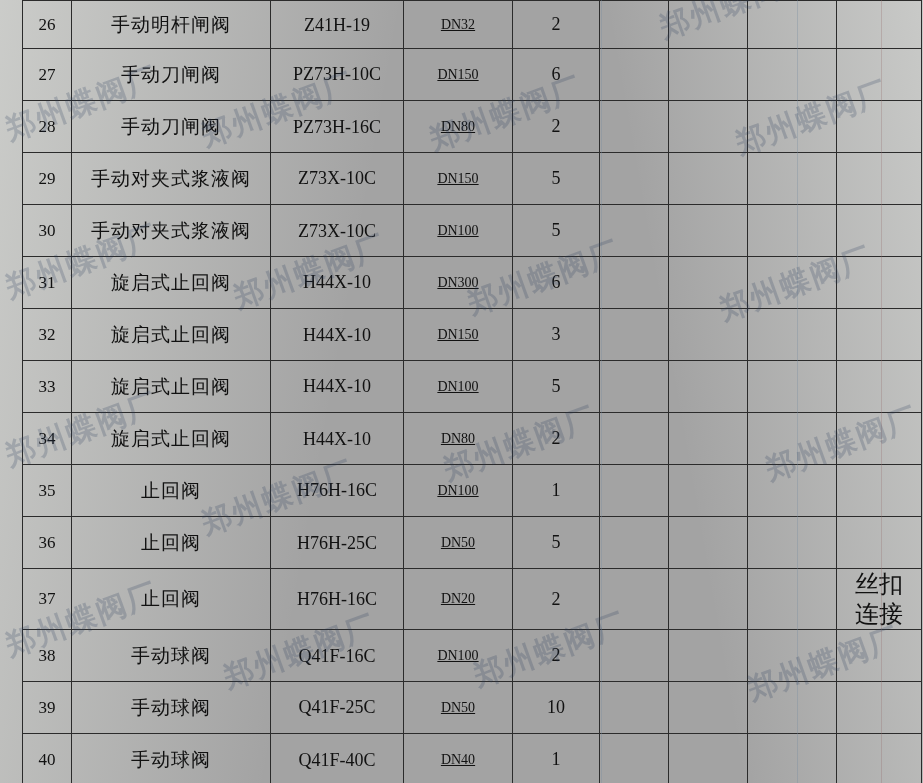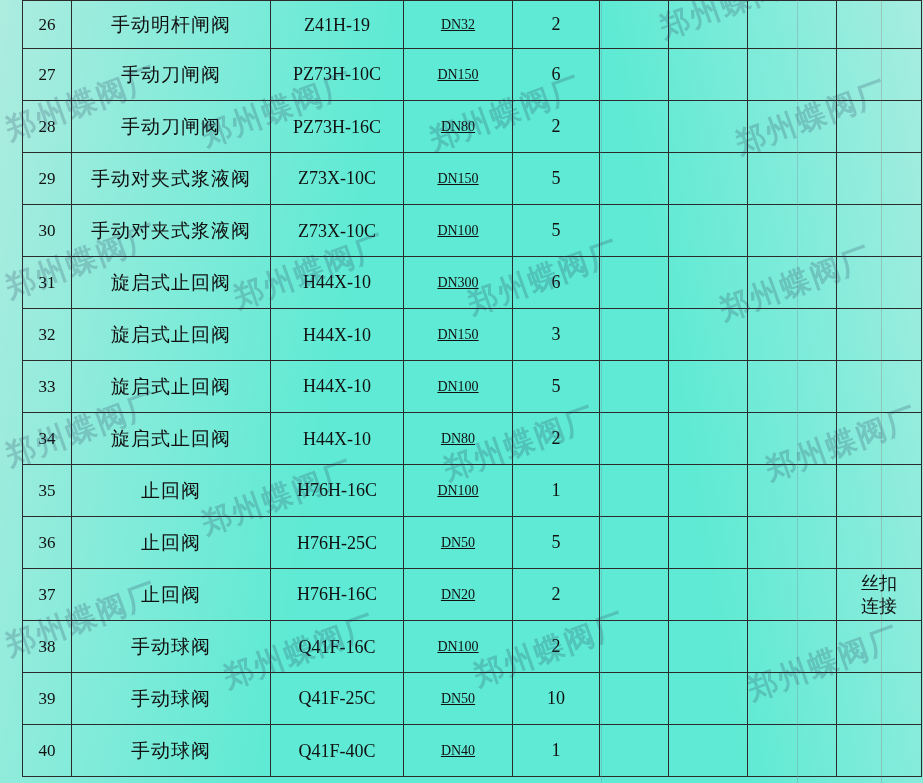--- a/index.html
+++ b/index.html
@@ -5,21 +5,21 @@
   html, body {
     margin: 0;
     padding: 0;
     background: #ffffff;
   }
   #page {
     position: relative;
     width: 923px;
     height: 783px;
     overflow: hidden;
-    background: #5eead4;
+    background: #a3a3a3;
     font-family: "Liberation Serif", serif;
   }
 
   
   #paper-tint {
     position: absolute;
     inset: 0;
     background:
       linear-gradient(100deg, rgba(236,238,233,0.55) 0%, rgba(255,255,255,0) 38%),
       linear-gradient(260deg, rgba(238,240,236,0.5) 0%, rgba(255,255,255,0) 30%);
@@ -43,21 +43,21 @@
     padding: 0;
   }
   .c-no     { width: 48px;  font-size: 17px; }
   .c-name   { width: 198px; font-size: 19px; letter-spacing: 1px; }
   .c-model  { width: 132px; font-size: 18px; }
   .c-dn     { width: 108px; font-size: 14px; text-decoration: underline; }
   .c-qty    { width: 86px;  font-size: 18px; }
   .c-x1     { width: 68px; }
   .c-x2     { width: 78px; }
   .c-x3     { width: 88px; }
-  .c-note   { width: 84px;  font-size: 18px; line-height: 1.25; }
+  .c-note   { width: 84px;  font-size: 24px; line-height: 1.25; }
 
   .note-text { display: block; }
 
   
   tr.r-odd .c-name  { transform: translateY(-0.5px); }
   tr.r-even .c-model { transform: translateY(0.5px); }
 
   
   .scanline {
     position: absolute;

